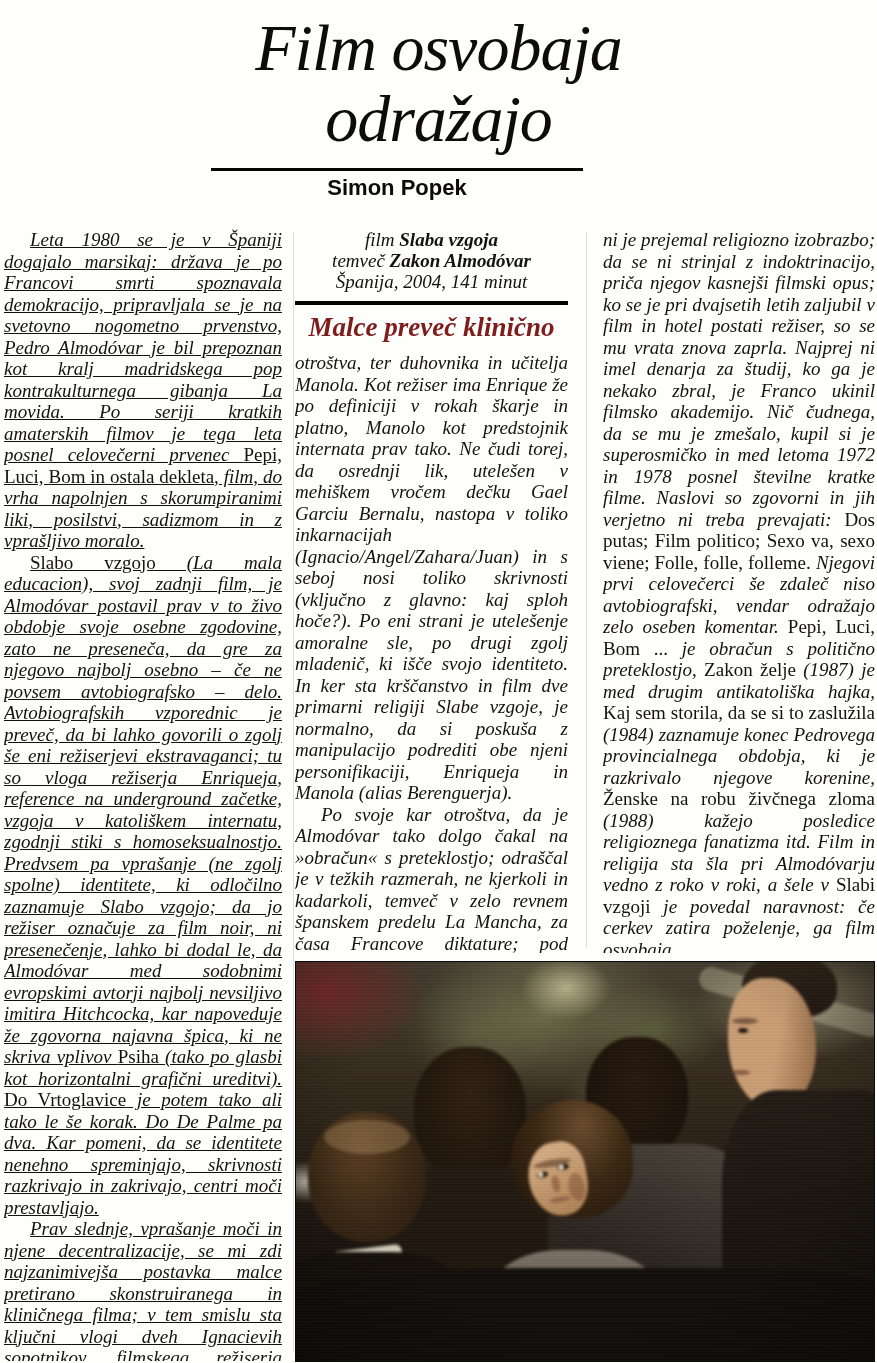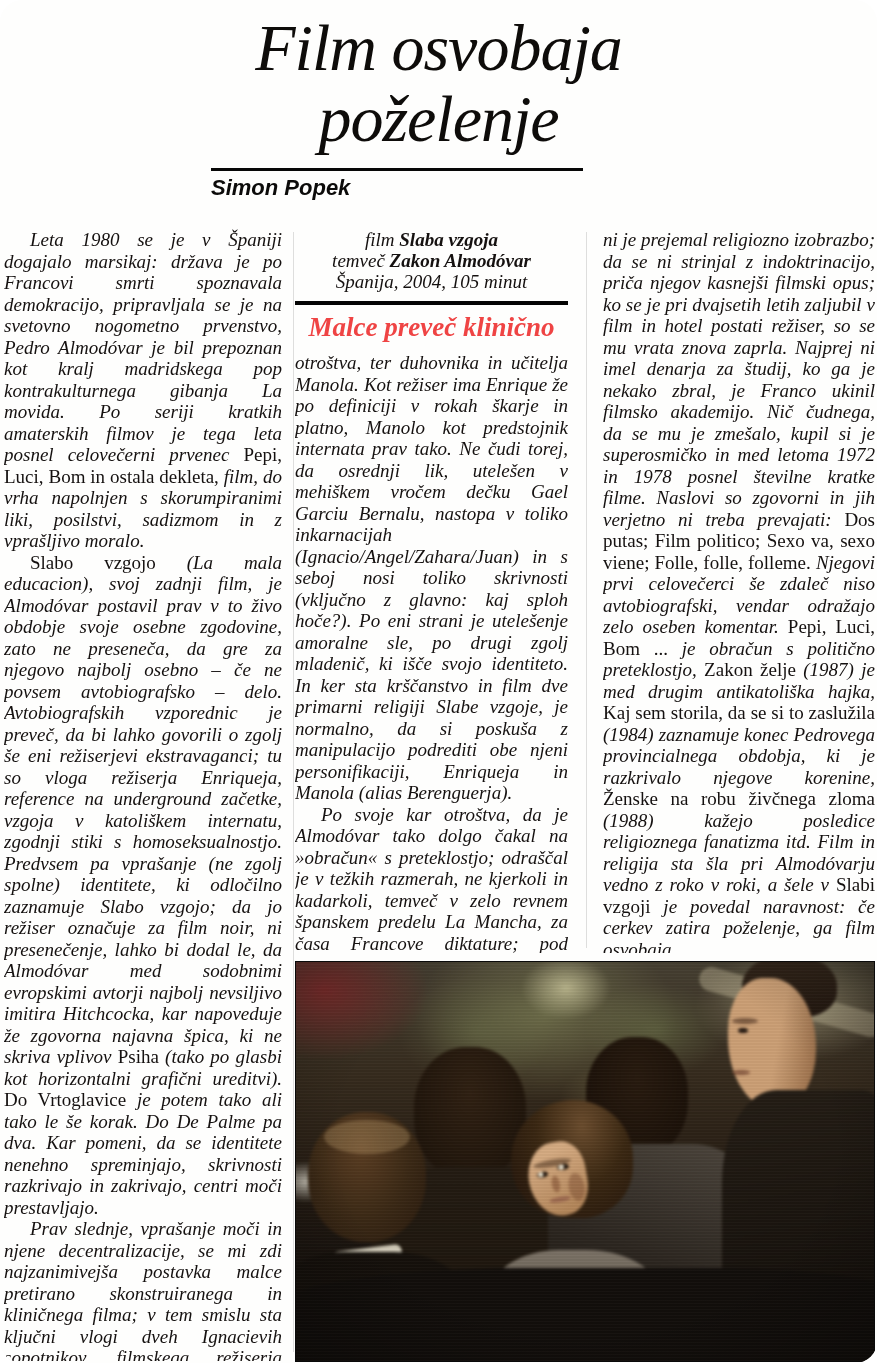--- a/index.html
+++ b/index.html
@@ -1,54 +1,53 @@
 <!DOCTYPE html>
 <html lang="sl"><head>
 <meta charset="utf-8">
 <style>
   html,body { margin:0; padding:0; background:#ffffff; }
   .page {
     position:relative; width:877px; height:1363px; overflow:hidden;
     background:#fefefd; color:#16120e;
     font-family:"Liberation Serif","DejaVu Serif",serif;
-    border-radius:22px;
   }
   
   .masthead { padding-top:12px; }
   .title-line {
     text-align:center; font-style:italic; font-weight:500;
     font-size:66px; line-height:71px; letter-spacing:-1px; color:#0e0c0a;
   }
   .title-rule { width:372px; border-top:3px solid #070707; margin:14px 0 4px 211px; }
   .byline {
-    width:372px; margin-left:211px; 
+    width:372px; margin-left:211px; text-align:center;
     font-family:"Liberation Sans","DejaVu Sans",sans-serif;
-    font-weight:bold; font-size:22px; line-height:26px; color:#0c0b0a;font-style:italic;
+    font-weight:bold; font-size:22px; line-height:26px; color:#0c0b0a;
   }
   
   .content { display:flex; gap:13px; padding:0 2px 0 4px; margin-top:28px; align-items:flex-start; }
   .col {
     font-style:italic; font-size:19px; line-height:21.5px;
     text-align:justify; hyphens:auto; -webkit-hyphens:auto; color:#151110;
   }
   .col p.para { margin:0; }
   .col p.indent { text-indent:26px; }
   .upright { font-style:normal; }
   .bold { font-weight:bold; }
-  .col1 { width:286px; height:1132px; overflow:hidden; }
+  .col1 { width:286px; height:1132px; overflow:hidden;text-decoration:underline; }
   .right-wrap { width:580px; }
   .right-cols { display:flex; gap:3px; height:724px; overflow:hidden; }
   .col2 { width:284px; height:100%; overflow:hidden; }
   .col3 { width:283px; height:100%; overflow:hidden;margin-left:32px; }
   
   .credit { text-align:center; font-style:italic; font-size:19px; line-height:21px; }
   .credit-rule { border-top:4px solid #040404; margin:9px 0 4px; }
   .section-heading {
     text-align:center; font-style:italic; font-weight:bold;
-    font-size:27px; line-height:30px; margin:7px 0 10px; color:#ef4444;
+    font-size:27px; line-height:30px; margin:7px 0 10px; color:#7f1d1d;
   }
   .col2-body, .col3-body { }
   
   .col-sep { position:absolute; width:1px; background:rgba(110,110,110,0.22); }
   .sep1 { left:293px; top:232px; height:1120px; }
   .sep2 { left:586px; top:232px; height:716px; }
   
   .photo {
     position:relative; margin-top:8px; height:399px; overflow:hidden;
     background:#17110d; border:1px solid #0a0a0a;
@@ -109,41 +108,41 @@
   .ph-vignette { position:absolute; left:0; top:0; right:0; bottom:0; pointer-events:none;
     background:radial-gradient(ellipse at 50% 45%, rgba(0,0,0,0) 60%, rgba(0,0,0,0.28) 100%); }
 </style>
 </head>
 <body>
 
 <div class="page">
 
   <header class="masthead">
     <div class="title-line">Film osvobaja</div>
-    <div class="title-line">poželenje</div>
+    <div class="title-line">odražajo</div>
     <div class="title-rule"></div>
     <div class="byline">Simon Popek</div>
   </header>
 
   <div class="content">
 
     <div class="col col1">
         <p class="para indent"><span>Leta 1980 se je v Španiji dogajalo marsikaj: država je po Francovi smrti spoznavala demokracijo, pripravljala se je na svetovno nogometno prvenstvo, Pedro Almodóvar je bil prepoznan kot kralj madridskega pop kontrakulturnega gibanja La movida. Po seriji kratkih amaterskih filmov je tega leta posnel celovečerni prvenec </span><span class="upright">Pepi, Luci, Bom in ostala dekleta,</span><span> film, do vrha napolnjen s skorumpiranimi liki, posilstvi, sadizmom in z vprašljivo moralo.</span></p>
         <p class="para indent"><span class="upright">Slabo vzgojo</span><span> (La mala educacion), svoj zadnji film, je Almodóvar postavil prav v to živo obdobje svoje osebne zgodovine, zato ne preseneča, da gre za njegovo najbolj osebno – če ne povsem avtobiografsko – delo. Avtobiografskih vzporednic je preveč, da bi lahko govorili o zgolj še eni režiserjevi ekstravaganci; tu so vloga režiserja Enriqueja, reference na underground začetke, vzgoja v katoliškem internatu, zgodnji stiki s homoseksualnostjo. Predvsem pa vprašanje (ne zgolj spolne) identitete, ki odločilno zaznamuje Slabo vzgojo; da jo režiser označuje za film noir, ni presenečenje, lahko bi dodal le, da Almodóvar med sodobnimi evropskimi avtorji najbolj nevsiljivo imitira Hitchcocka, kar napoveduje že zgovorna najavna špica, ki ne skriva vplivov </span><span class="upright">Psiha</span><span> (tako po glasbi kot horizontalni grafični ureditvi). </span><span class="upright">Do Vrtoglavice</span><span> je potem tako ali tako le še korak. Do De Palme pa dva. Kar pomeni, da se identitete nenehno spreminjajo, skrivnosti razkrivajo in zakrivajo, centri moči prestavljajo.</span></p>
         <p class="para indent"><span>Prav slednje, vprašanje moči in njene decentralizacije, se mi zdi najzanimivejša postavka malce pretirano skonstruiranega in kliničnega filma; v tem smislu sta ključni vlogi dveh Ignacievih sopotnikov, filmskega režiserja Enriqueja, njegovega prijatelja iz</span></p>
       </div>
 
     <div class="right-wrap">
       <div class="right-cols">
 
         <div class="col col2">
           <div class="credit">
             <div><span>film </span><span class="bold">Slaba vzgoja</span></div>
             <div><span>temveč </span><span class="bold">Zakon Almodóvar</span></div>
-            <div><span>Španija, 2004, 105 minut</span></div>
+            <div><span>Španija, 2004, 141 minut</span></div>
           </div>
           <div class="credit-rule"></div>
           <div class="section-heading">Malce preveč klinično</div>
           <div class="col2-body">
               <p class="para"><span>otroštva, ter duhovnika in učitelja Manola. Kot režiser ima Enrique že po definiciji v rokah škarje in platno, Manolo kot predstojnik internata prav tako. Ne čudi torej, da osrednji lik, utelešen v mehiškem vročem dečku Gael Garciu Bernalu, nastopa v toliko inkarnacijah (Ignacio/Angel/Zahara/Juan) in s seboj nosi toliko skrivnosti (vključno z glavno: kaj sploh hoče?). Po eni strani je utelešenje amoralne sle, po drugi zgolj mladenič, ki išče svojo identiteto. In ker sta krščanstvo in film dve primarni religiji Slabe vzgoje, je normalno, da si poskuša z manipulacijo podrediti obe njeni personifikaciji, Enriqueja in Manola (alias Berenguerja).</span></p>
               <p class="para indent"><span>Po svoje kar otroštva, da je Almodóvar tako dolgo čakal na »obračun« s preteklostjo; odraščal je v težkih razmerah, ne kjerkoli in kadarkoli, temveč v zelo revnem španskem predelu La Mancha, za časa Francove diktature; pod salezijanci in frančiška-</span></p>
             </div>
         </div>
 
         <div class="col col3">

